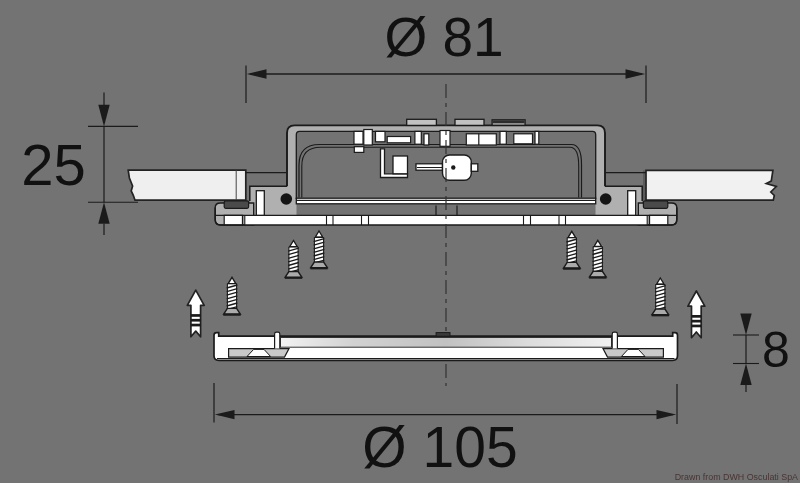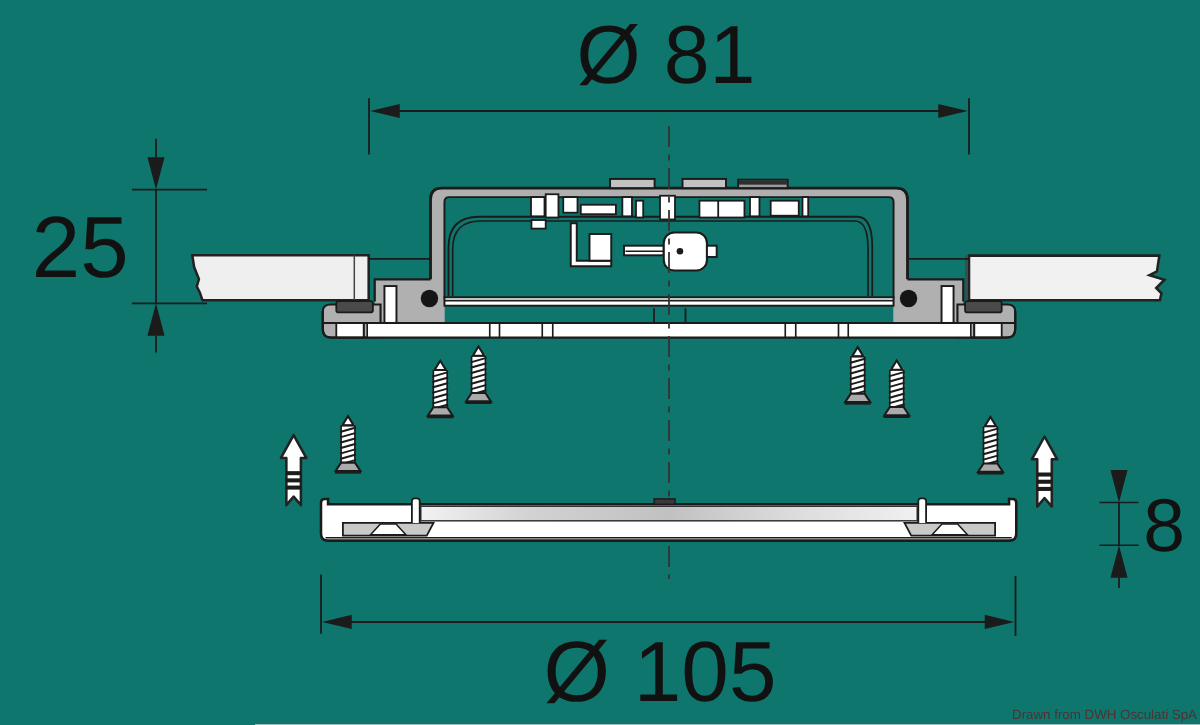--- a/index.html
+++ b/index.html
@@ -1,16 +1,16 @@
 <!DOCTYPE html>
 <html><head>
 <meta charset="utf-8">
 <style>
   html,body{margin:0;padding:0;background:#ffffff;}
-  .page{position:relative;width:800px;height:483px;background:#0f766e;overflow:hidden;
+  .page{position:relative;width:800px;height:483px;background:#737373;overflow:hidden;
         font-family:"Liberation Sans", sans-serif;}
   svg{position:absolute;left:0;top:0;}
 </style>
 </head>
 <body>
 <div class="page">
 <svg width="800" height="483" viewBox="0 0 800 483">
 <defs>
   <linearGradient id="lensgrad" x1="0" y1="0" x2="1" y2="0">
     <stop offset="0" stop-color="#f2f2f2"></stop>

